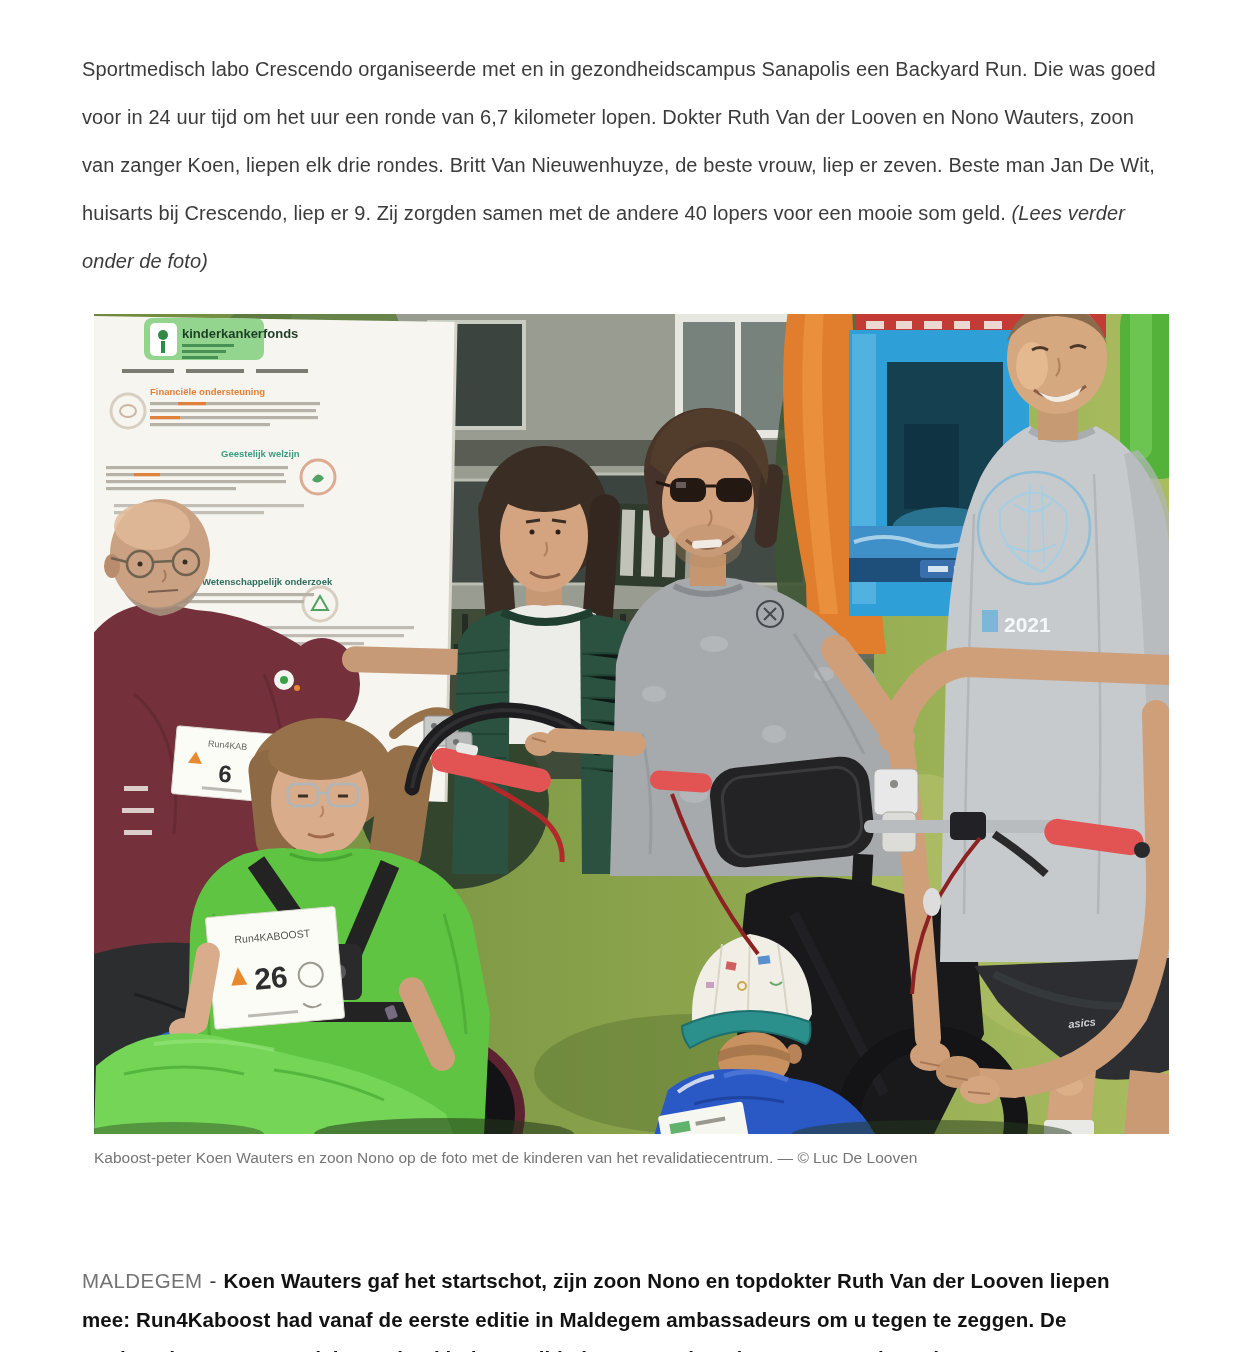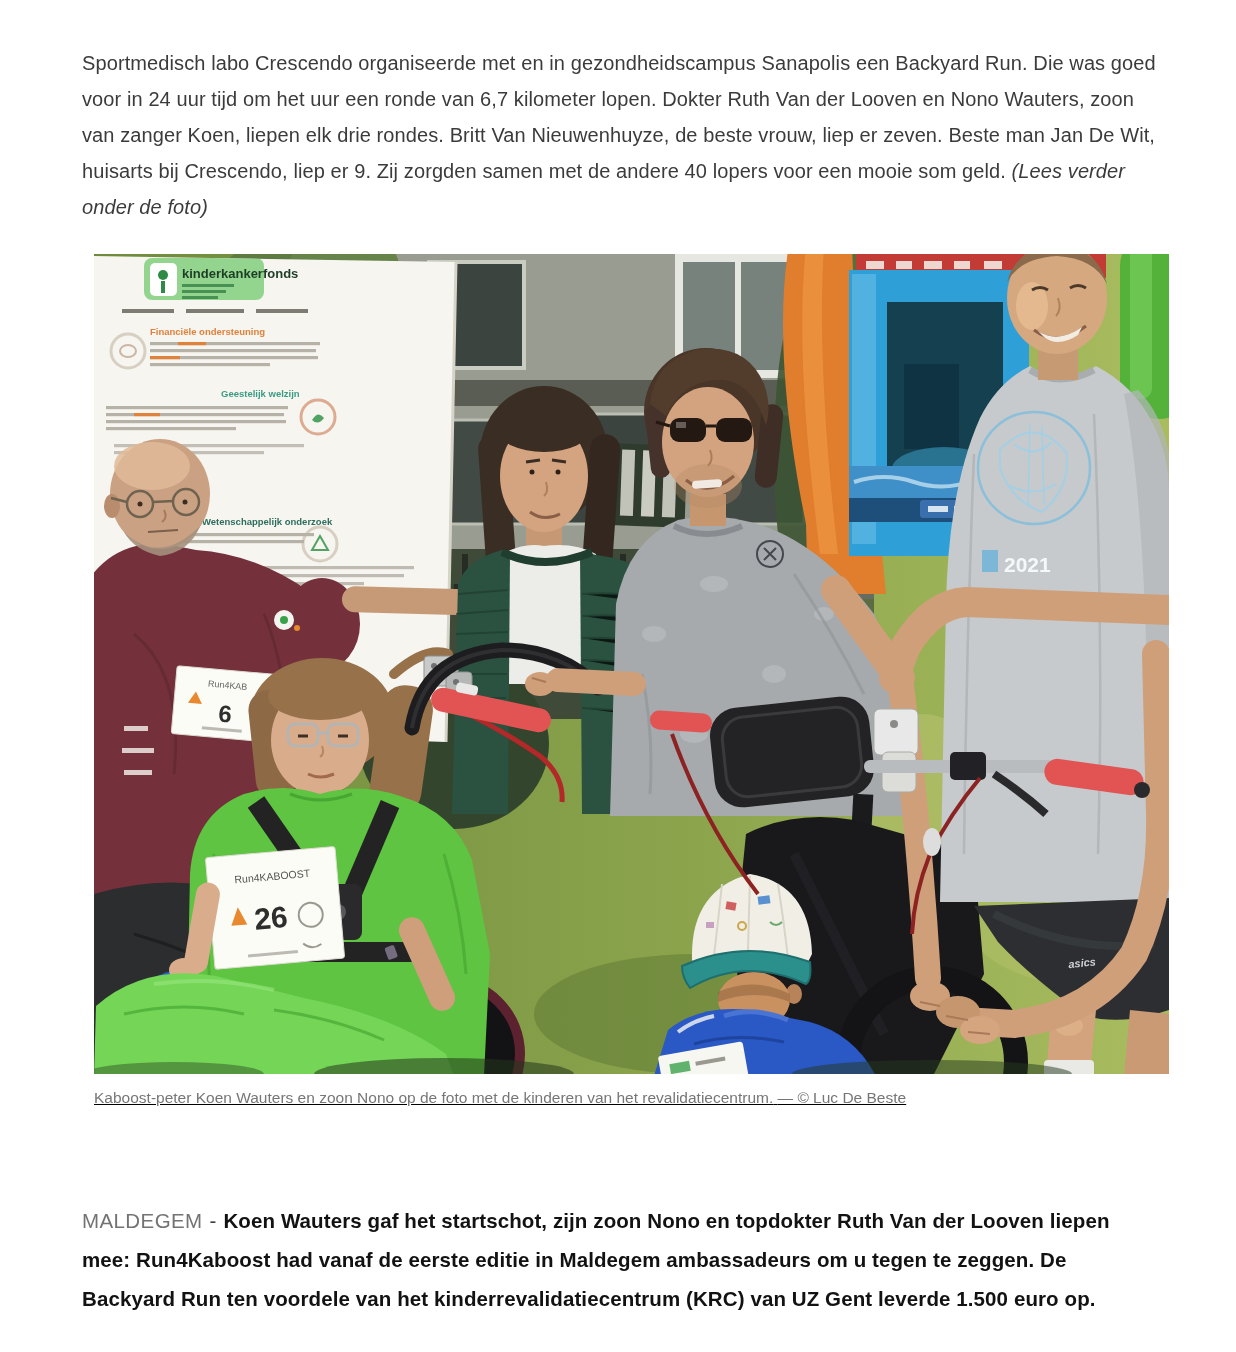--- a/index.html
+++ b/index.html
@@ -3,25 +3,25 @@
 <meta charset="utf-8">
 <style>
   html, body { margin:0; padding:0; background:#ffffff; }
   body {
     width:1236px; height:1352px; overflow:hidden; position:relative;
     font-family:"Liberation Sans", sans-serif;
     -webkit-font-smoothing:antialiased;
   }
   .page { position:absolute; left:82px; top:0; width:1078px; }
   .intro {
-    margin:45px 0 0 0; font-size:20px; line-height:36px; color:#3b3b3b;
+    margin:45px 0 0 0; font-size:20px; line-height:48px; color:#3b3b3b;
     letter-spacing:0.1px;
   }
   .intro .note { font-style:italic; color:#3b3b3b; }
-  .photo-figure { margin:17px 0 0 0; padding:12px;text-decoration:underline; }
+  .photo-figure { margin:17px 0 0 0; padding:12px; }
   svg.photo { display:block; width:1075px; height:820px; }
   .caption {
     margin-top:13px; font-size:15.5px; line-height:22px; color:#767676;
   }
   .caption .credit { color:#767676; }
   .closing {
     margin:80px 0 0 0; font-size:20.5px; line-height:39px; color:#121212;
     font-weight:700; letter-spacing:0.1px;
   }
   .closing .location { font-weight:400; color:#737373; letter-spacing:0.4px; }
@@ -458,18 +458,18 @@
 
         <g>
           <ellipse cx="350" cy="820" rx="130" ry="16" fill="#24371b" opacity="0.55"></ellipse>
           <ellipse cx="838" cy="820" rx="140" ry="14" fill="#24371b" opacity="0.5"></ellipse>
           <ellipse cx="80" cy="820" rx="90" ry="12" fill="#24371b" opacity="0.4"></ellipse>
         </g>
 
       </g>
     </svg>
 
-    <figcaption class="caption"><span>Kaboost-peter Koen Wauters en zoon Nono op de foto met de kinderen van het revalidatiecentrum.</span> <span class="credit">— © Luc De Beste</span></figcaption>
+    <figcaption class="caption"><span>Kaboost-peter Koen Wauters en zoon Nono op de foto met de kinderen van het revalidatiecentrum.</span> <span class="credit">— © Luc De Looven</span></figcaption>
   </figure>
 
   <p class="closing"><span class="location">MALDEGEM</span><span class="sep">-</span><span>Koen Wauters gaf het startschot, zijn zoon Nono en topdokter Ruth Van der Looven liepen mee: Run4Kaboost had vanaf de eerste editie in Maldegem ambassadeurs om u tegen te zeggen. De Backyard Run ten voordele van het kinderrevalidatiecentrum (KRC) van UZ Gent leverde 1.500 euro op.</span></p>
 
 </div>
 
 </body></html>

